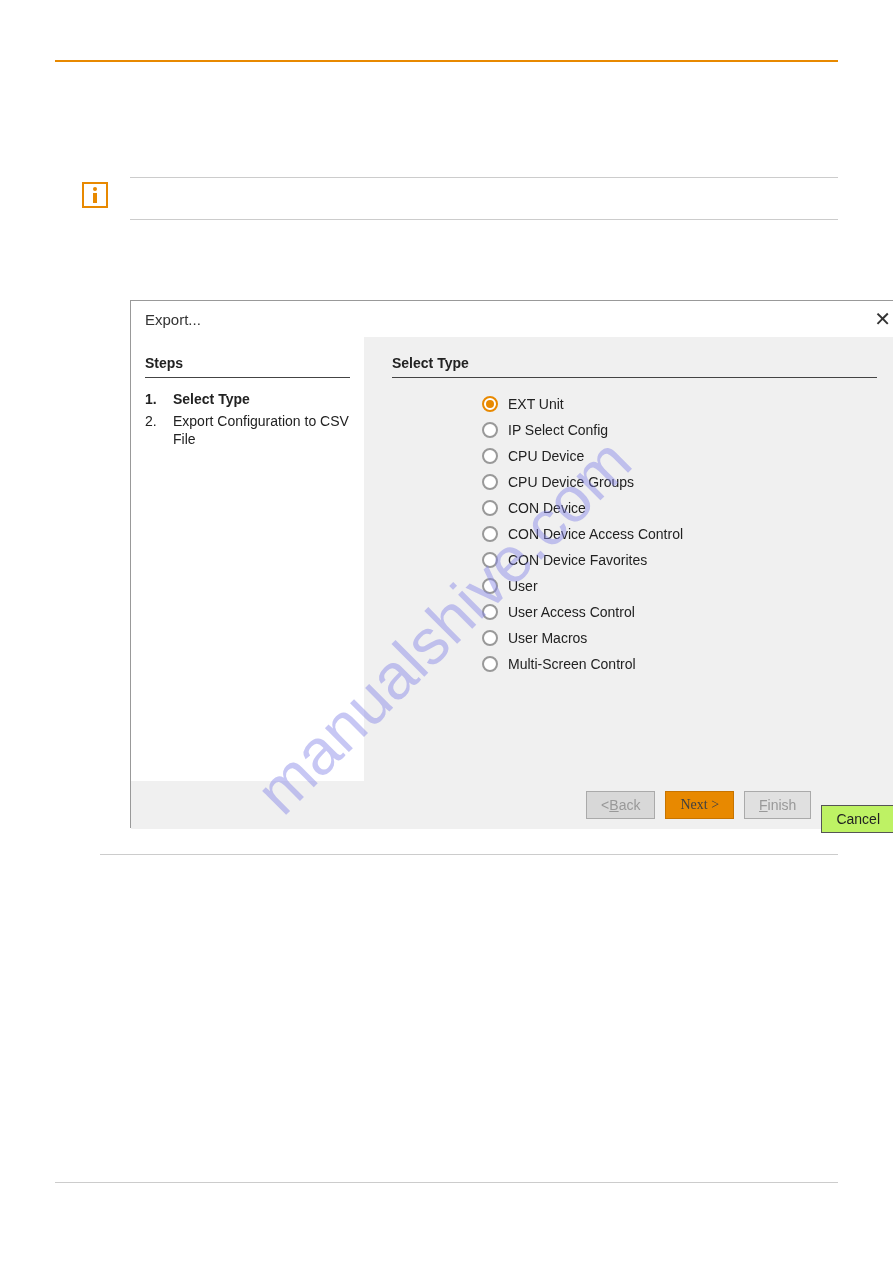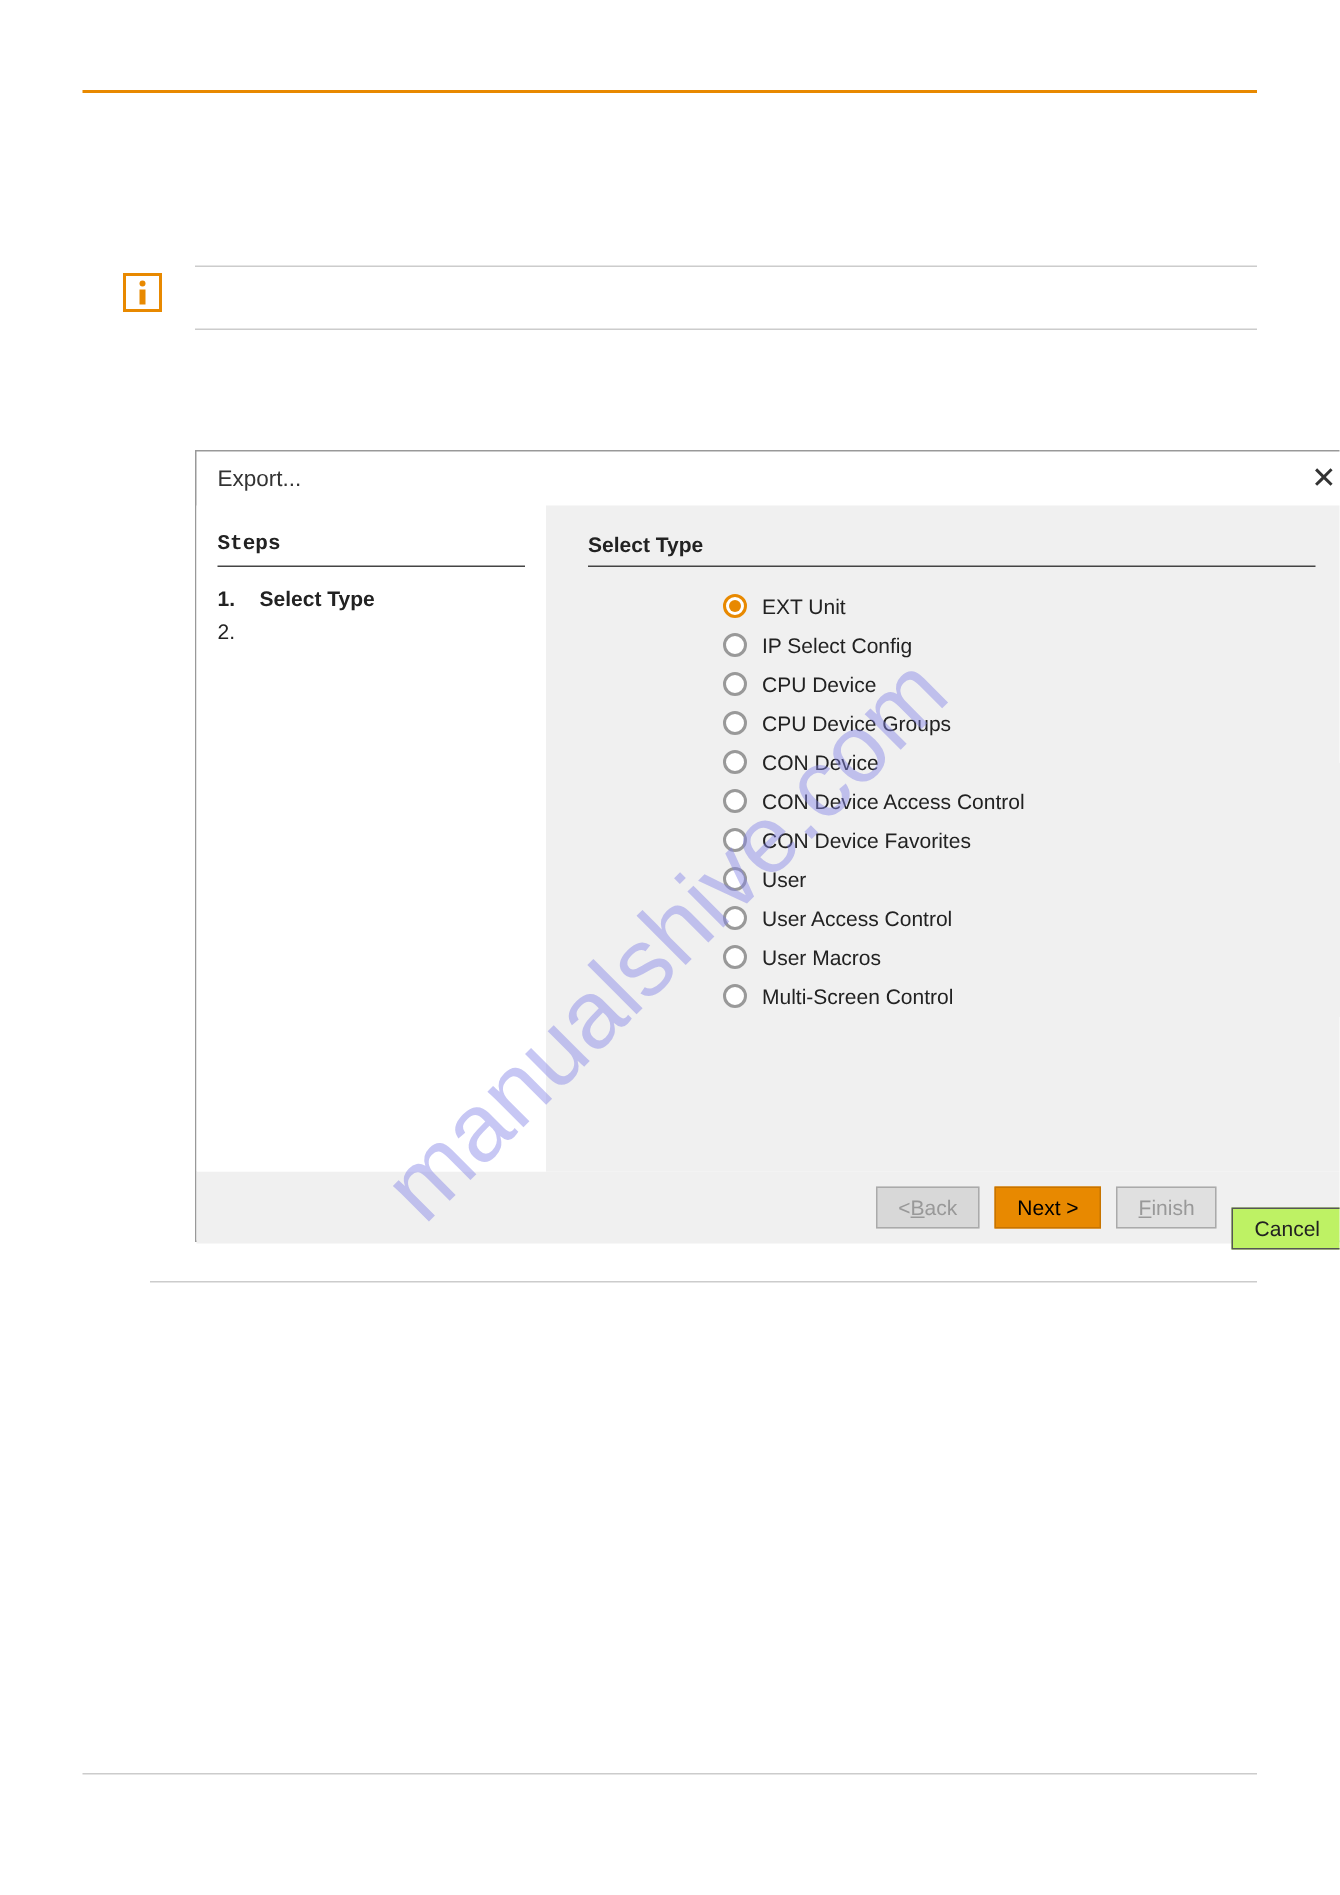--- a/index.html
+++ b/index.html
@@ -107,21 +107,20 @@
       padding: 18px 14px;
     }
 
     .steps-header {
       font-weight: bold;
       font-size: 14px;
       color: #222;
       border-bottom: 1px solid #444;
       padding-bottom: 6px;
       margin-bottom: 12px;
-      font-family: Liberation Mono, monospace;
     }
 
     .steps-list {
       font-size: 14px;
       color: #222;
     }
 
     .step-row {
       display: flex;
       margin-bottom: 4px;
@@ -216,21 +215,22 @@
       justify-content: center;
     }
 
     .btn.back {
       background: #d8d8d8;
     }
 
     .btn.next {
       background: #e88900;
       border-color: #c77400;
-      color: #000000;
+      color: #404040;
+      font-family: Liberation Serif, serif;
     }
 
     .btn.finish {
       background: #e0e0e0;
     }
 
     .btn.cancel {
       background: #bef264;
       color: #222;
       border-color: #555;
@@ -284,20 +284,21 @@
   <div class="dialog-body">
     <div class="steps-panel">
       <div class="steps-header">Steps</div>
       <div class="steps-list">
         <div class="step-row bold">
           <span class="step-num">1.</span>
           <span class="step-label">Select Type</span>
         </div>
         <div class="step-row">
           <span class="step-num">2.</span>
+          <span class="step-label">Export  Configuration to CSV File</span>
         </div>
       </div>
     </div>
 
     <div class="select-panel">
       <div class="select-header">Select Type</div>
       <div class="radio-list">
         <div class="radio-item">
           <span class="radio-circle selected"></span>
           <span>EXT Unit</span>

